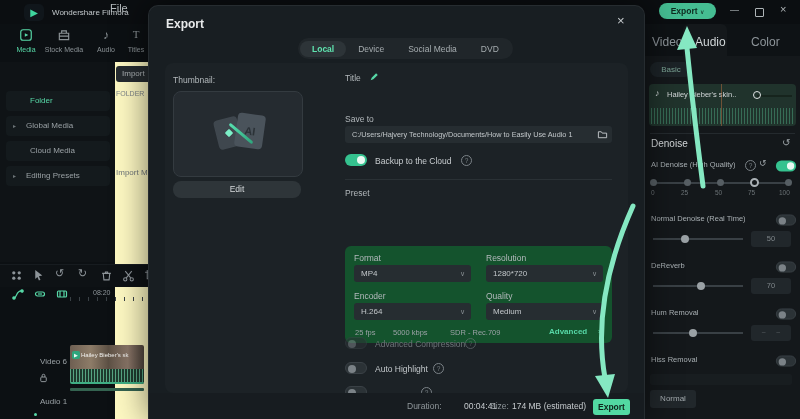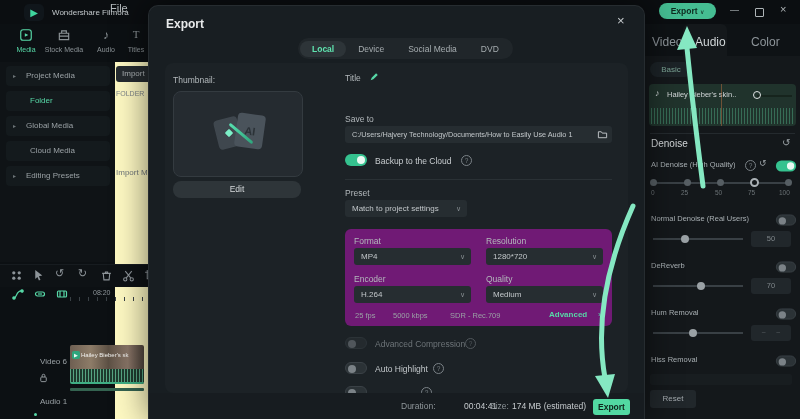--- a/index.html
+++ b/index.html
@@ -72,21 +72,21 @@
   #thumb-box{left:8px;top:28px;width:128px;height:84px;background:#252b30;border:1px solid #343b40;border-radius:8px;}
   .aicard{position:absolute;border-radius:4px;background:#4a535b;}
   #aicard-front{left:62px;top:22px;width:28px;height:34px;transform:rotate(8deg);
     color:#2b3237;font-weight:bold;font-size:11px;text-align:center;line-height:34px;}
   #aicard-back{left:42px;top:26px;width:24px;height:30px;transform:rotate(-14deg);background:#3f474e;}
   #wand{left:52px;top:40px;width:30px;height:3px;background:linear-gradient(90deg,#57e0b0,#2ea57c);
         transform:rotate(40deg);border-radius:2px;}
   #wand-spark{left:52px;top:38px;width:6px;height:6px;background:#7df0c8;border-radius:1px;transform:rotate(45deg);}
   #edit-btn{left:8px;top:118px;width:128px;height:17px;background:#2e3539;border-radius:8px;
             font-size:8.5px;color:#d6dadc;text-align:center;line-height:17px;}
-  #group-box{left:180px;top:166px;width:267px;height:97px;background:#701a75;border-radius:6px;}
+  #group-box{left:180px;top:183px;width:267px;height:97px;background:#14532d;border-radius:6px;}
   .info-item{position:absolute;top:82px;font-size:7.5px;color:#9aa1a5;}
   #adv-link{position:absolute;top:81px;left:204px;font-size:8px;font-weight:bold;color:#57d8a7;}
   #adv-chev{position:absolute;top:81px;left:253px;font-size:8px;color:#57d8a7;}
   .divider{position:absolute;background:#2a3135;height:1px;}
   #dlg-footer{left:0px;top:387px;width:495px;height:26px;background:#171c20;border-top:1px solid #10141
 7;}
   .ftxt{position:absolute;top:8px;font-size:8.5px;}
   .flab{color:#8f969a;} .fval{color:#c6cbce;}
   #export-btn-dlg{position:absolute;left:444px;top:6px;width:37px;height:16px;background:#52d9a2;border-radius:3px;
     color:#0f241b;font-weight:bold;font-size:8.5px;text-align:center;line-height:16px;}
@@ -161,24 +161,20 @@
       <span class="ico" style="font-size:12px;">♪</span>
       <div class="tlabel">Audio</div>
     </div>
     <div class="tool" style="left:114px;">
       <span class="ico" style="font-size:11px;font-family:'Liberation Serif',serif;">T</span>
       <div class="tlabel">Titles</div>
     </div>
   </div>
 
   <div id="sidebar" class="abs">
-    <div class="side-row" style="top:4px;">
-      <span class="caret">▸</span>
-      <span class="slabel">Project Media</span>
-    </div>
     <div class="side-row indent activegreen" style="top:29px;">
       <span class="slabel">Folder</span>
     </div>
     <div class="side-row indent" style="top:79px;">
       <span class="slabel">Cloud Media</span>
     </div>
     <div class="side-row" style="top:54px;">
       <span class="caret">▸</span>
       <span class="slabel">Global Media</span>
     </div>
@@ -326,21 +322,21 @@
     <div class="rdot" style="left:39px;top:179px;"></div>
     <div class="rdot" style="left:72px;top:179px;"></div>
     <div class="rhandle" style="left:105px;top:178px;"></div>
     <div class="rdot" style="left:140px;top:179px;"></div>
     <span class="tick" style="left:6px;top:189px;">0</span>
     <span class="tick" style="left:36px;top:189px;">25</span>
     <span class="tick" style="left:70px;top:189px;">50</span>
     <span class="tick" style="left:103px;top:189px;">75</span>
     <span class="tick" style="left:134px;top:189px;">100</span>
 
-    <span class="rlabel" style="left:6px;top:214px;">Normal Denoise (Real Users)</span>
+    <span class="rlabel" style="left:6px;top:214px;">Normal Denoise (Real Time)</span>
     <div class="toggle off" style="left:130px;top:214px;transform:scale(.92);">
         <div class="knob"></div>
       </div>
     <div class="rtrack" style="left:8px;top:238px;width:90px;"></div>
     <div class="rhandle2" style="left:36px;top:235px;"></div>
     <div class="valbox" style="left:106px;top:231px;">50</div>
 
     <span class="rlabel" style="left:6px;top:261px;">DeReverb</span>
     <div class="toggle off" style="left:130px;top:261px;transform:scale(.92);">
         <div class="knob"></div>
@@ -358,21 +354,21 @@
     <div class="valbox" style="left:106px;top:325px;color:#565d61;">
       <span>~</span>
       <span style="margin-left:8px;">~</span>
     </div>
 
     <span class="rlabel" style="left:6px;top:355px;">Hiss Removal</span>
     <div class="toggle off" style="left:130px;top:355px;transform:scale(.92);">
         <div class="knob"></div>
       </div>
     <div id="r-faintbar" class="abs"></div>
-    <div id="reset-btn" class="abs">Reset</div>
+    <div id="reset-btn" class="abs">Normal</div>
   </div>
 
   <div id="dialog" class="abs">
     <div class="txt" id="dlg-title">Export</div>
     <div class="txt" id="dlg-close">×</div>
 
     <div id="dlg-tabs" class="abs">
       <div class="dtab active">Local</div>
       <div class="dtab">Device</div>
       <div class="dtab">Social Media</div>
@@ -407,24 +403,20 @@
 
       <div class="toggle on" style="left:180px;top:91px;">
           <div class="knob"></div>
         </div>
       <span class="flabel" style="left:210px;top:93px;color:#c8cdd0;">Backup to the Cloud</span>
       <span class="qmark" style="left:296px;top:92px;">?</span>
 
       <div class="divider" style="left:180px;top:116px;width:267px;"></div>
 
       <span class="flabel" style="left:180px;top:125px;">Preset</span>
-      <div class="dd" style="left:180px;top:137px;width:122px;">
-        <span>Match to project settings</span>
-        <span class="chev">∨</span>
-      </div>
 
       <div id="group-box" class="abs">
         <span class="flabel" style="left:9px;top:7px;">Format</span>
         <div class="dd" style="left:9px;top:19px;width:117px;">
           <span>MP4</span>
           <span class="chev">∨</span>
         </div>
         <span class="flabel" style="left:141px;top:7px;">Resolution</span>
         <div class="dd" style="left:141px;top:19px;width:117px;">
           <span>1280*720</span>
@@ -459,21 +451,21 @@
       <span class="flabel" style="left:210px;top:301px;color:#c2c7ca;">Auto Highlight</span>
       <span class="qmark" style="left:268px;top:300px;">?</span>
 
       <div class="toggle off" style="left:180px;top:323px;">
           <div class="knob"></div>
         </div>
       <span class="qmark" style="left:256px;top:324px;">?</span>
     </div>
 
     <div id="dlg-footer" class="abs">
-      <span class="ftxt flab" style="left:252px;">Duration:</span>
+      <span class="ftxt flab" style="left:258px;">Duration:</span>
       <span class="ftxt fval" style="left:299px;padding-left:16px;">00:04:41</span>
       <span class="ftxt flab" style="left:341px;">Size:</span>
       <span class="ftxt fval" style="left:363px;">174 MB (estimated)</span>
       <div id="export-btn-dlg">Export</div>
     </div>
   </div>
 
   <svg id="arrows" width="800" height="419" viewBox="0 0 800 419">
     <path d="M 703 186 Q 693 108 687 48" stroke="#85e8c2" stroke-width="5" fill="none" stroke-linecap="round"></path>
     <polygon points="677,50 697,48 687,26" fill="#85e8c2"></polygon>

